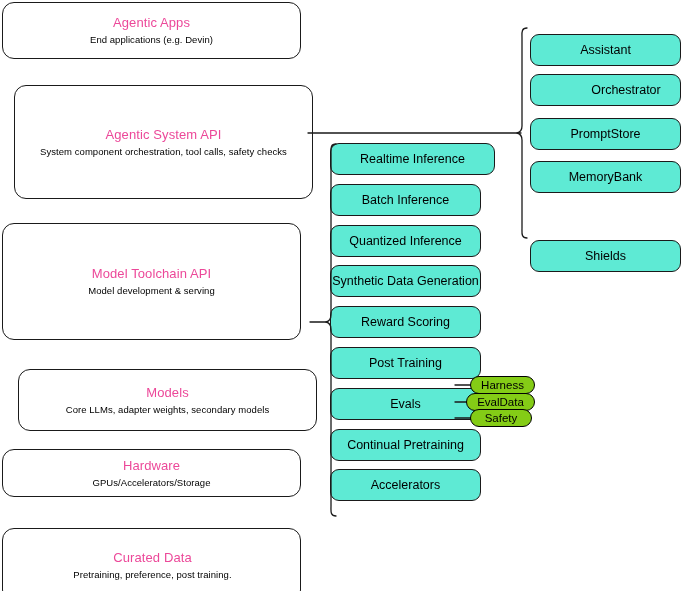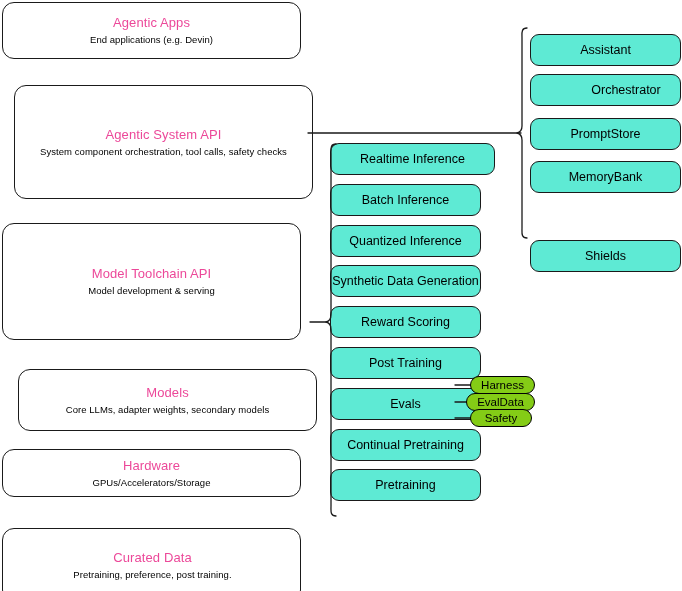--- a/index.html
+++ b/index.html
@@ -160,21 +160,21 @@
   <div class="chip" style="left:330px; top:265px; width:151px; height:32px;">Synthetic Data Generation</div>
 
   <div class="chip" style="left:330px; top:306px; width:151px; height:32px;">Reward Scoring</div>
 
   <div class="chip" style="left:330px; top:347px; width:151px; height:32px;">Post Training</div>
 
   <div class="chip" style="left:330px; top:388px; width:151px; height:32px;">Evals</div>
 
   <div class="chip" style="left:330px; top:429px; width:151px; height:32px;">Continual Pretraining</div>
 
-  <div class="chip" style="left:330px; top:469px; width:151px; height:32px;">Pretraining</div>
+  <div class="chip" style="left:330px; top:469px; width:151px; height:32px;">Accelerators</div>
 
   <div class="pill" style="left:470px; top:376px; width:65px; height:18px;">Harness</div>
 
   <div class="pill" style="left:466px; top:393px; width:69px; height:18px;">EvalData</div>
 
   <div class="pill" style="left:470px; top:409px; width:62px; height:18px;">Safety</div>
 
   <div class="chip" style="left:530px; top:34px; width:151px; height:32px;">Assistant</div>
 
   <div class="chip" style="left:530px; top:74px; width:151px; height:32px;padding-left:41px;">Orchestrator</div>

